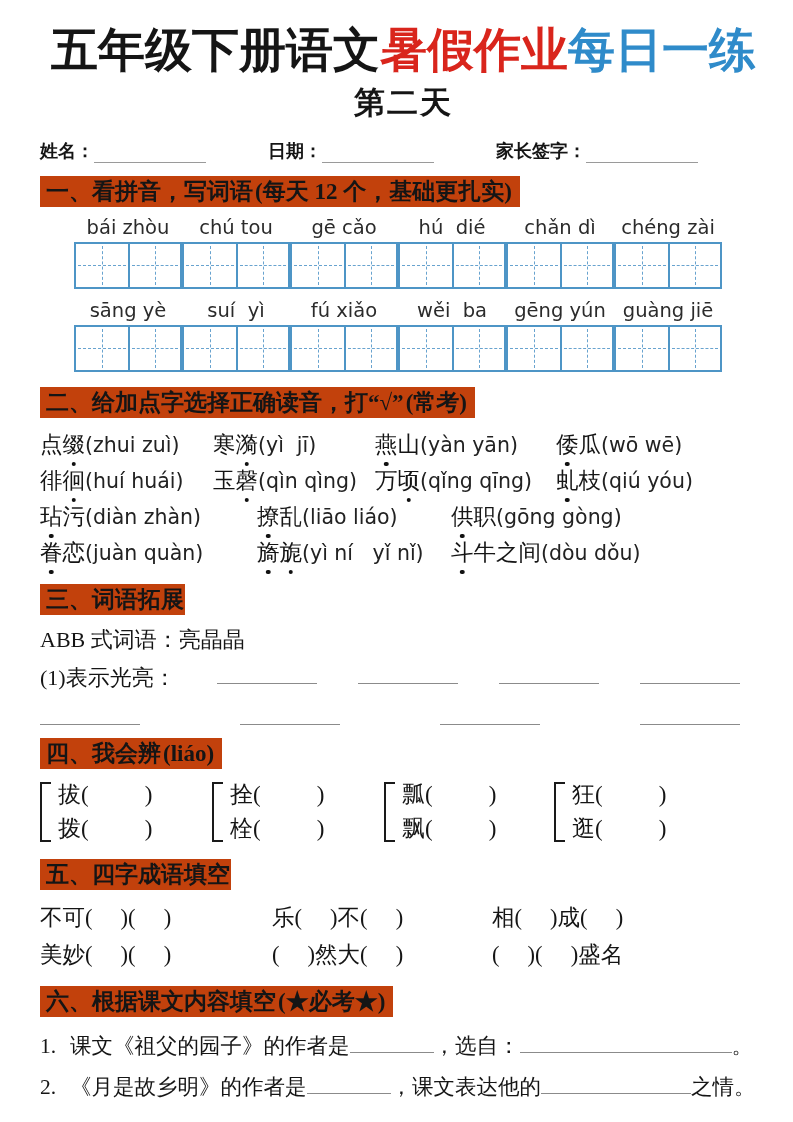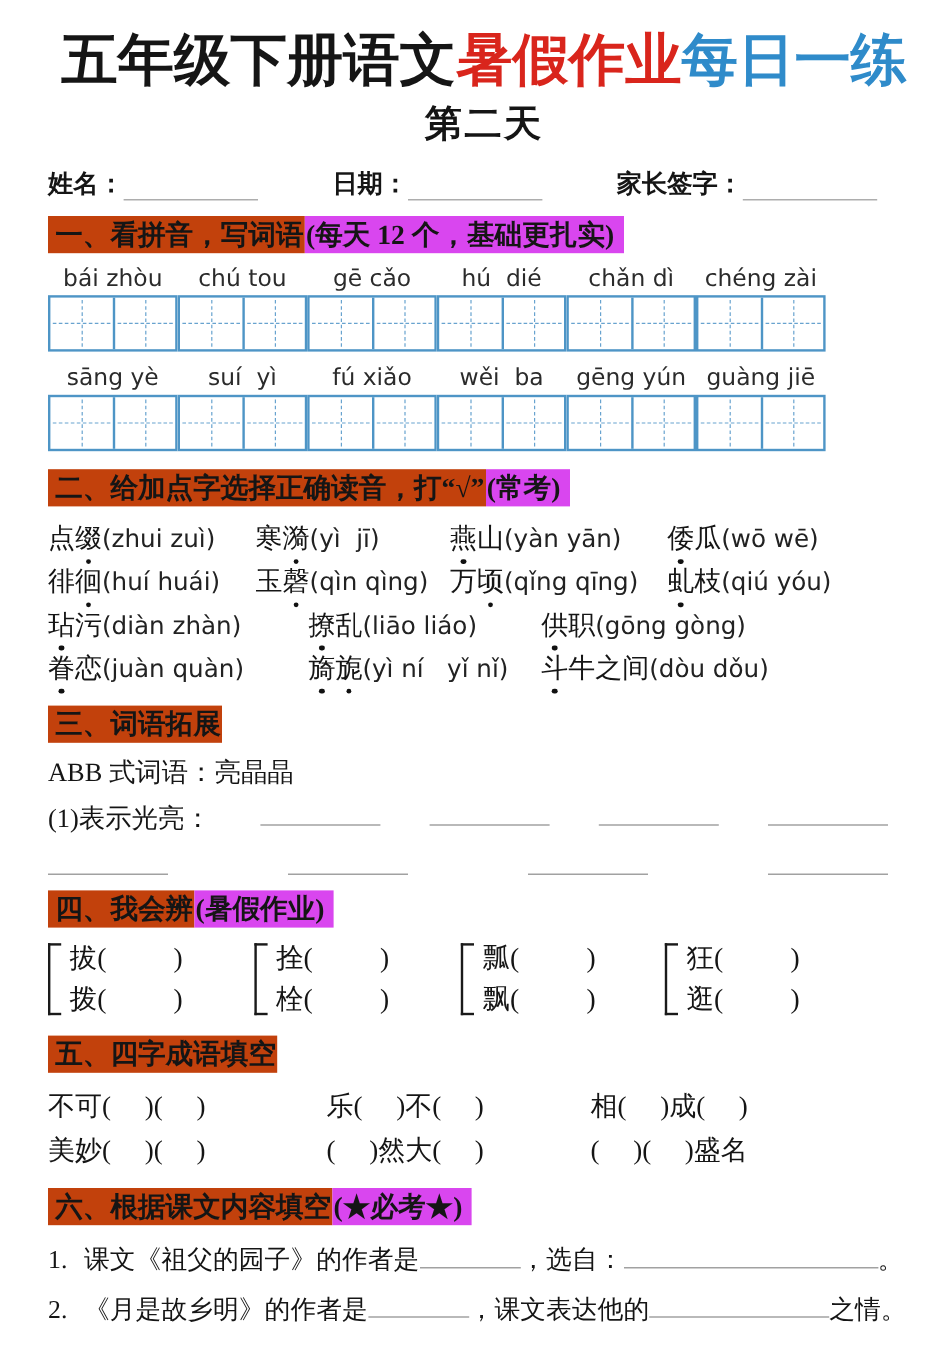--- a/index.html
+++ b/index.html
@@ -10,35 +10,35 @@
   .page { padding:24px 26px 0 40px; }
 
   
   .title { text-align:center; font-family:"Liberation Sans","DejaVu Sans",sans-serif;
            font-weight:bold; font-size:47px; line-height:1.12; white-space:nowrap; }
   .t-red  { color:#d9251c; }
   .t-blue { color:#2f8bca; }
   .day { text-align:center; font-size:31px; font-weight:bold; margin-top:5px; letter-spacing:2px; }
 
   
-  .info-row { display:flex; align-items:flex-end; margin-top:15px; font-size:21px; font-weight:bold; }
+  .info-row { display:flex; align-items:flex-end; margin-top:15px; font-size:18px; font-weight:bold; }
   .info-field { display:flex; align-items:flex-end; }
   .info-field + .info-field { margin-left:62px; }
   .bl { display:inline-block; border-bottom:1.6px solid #8b8b8b; height:1.05em; vertical-align:baseline; }
   .b-info { width:112px; border-color:#9a9a9a; }
   .b-abb  { width:100px; }
   .b-s { width:84px; } .b-l { width:150px; } .b-xl { width:212px; }
 
   
   .sec-head { font-size:23px; font-weight:bold; margin:12px 0 8px; line-height:1.45; }
   .hb { background:#c2410c; padding:3px 1px 3px 6px; }
-  .hp { background:#d946ef; padding:3px 8px 3px 1px; }
-
-  
-  .wrow { display:flex; justify-content:flex-start; margin-top:4px; width:716px; }
+  .hp { background:#c2410c; padding:3px 8px 3px 1px; }
+
+  
+  .wrow { display:flex; justify-content:center; margin-top:4px; width:716px; }
   .wcol { display:flex; flex-direction:column; align-items:center; }
   .pinyin { font-family:"DejaVu Sans","Liberation Sans",sans-serif; font-size:19.5px;
             color:#2b2b2b; white-space:pre; margin-bottom:3px; }
   .wgrid { display:flex; border:2px solid #4e95c6; background:#fff; }
   .wcell { width:52px; height:43px; position:relative; }
   .wcell + .wcell { border-left:2px solid #4e95c6; }
   .wcell::before { content:""; position:absolute; left:50%; top:2px; bottom:2px;
                    border-left:1.6px dashed #68a3cf; }
   .wcell::after  { content:""; position:absolute; top:50%; left:2px; right:2px;
                    border-top:1.6px dashed #68a3cf; }
@@ -223,21 +223,21 @@
       <span class="bl b-abb"></span>
       <span class="bl b-abb"></span>
     </div>
   <div class="s3line">
       <span class="bl b-abb"></span>
       <span class="bl b-abb"></span>
       <span class="bl b-abb"></span>
       <span class="bl b-abb"></span>
     </div>
 
-  <div class="sec-head"><span class="hb">四、我会辨</span><span class="hp">(暑假作业)</span></div>
+  <div class="sec-head"><span class="hb">四、我会辨</span><span class="hp">(liáo)</span></div>
   <div class="pair-row">
       <div class="pair">
         <div class="bracket"></div>
         <div class="pcol">
           <div class="pline">拔(<span class="psp"></span>)</div>
           <div class="pline">拨(<span class="psp"></span>)</div>
         </div>
       </div>
       <div class="pair">
         <div class="bracket"></div>

